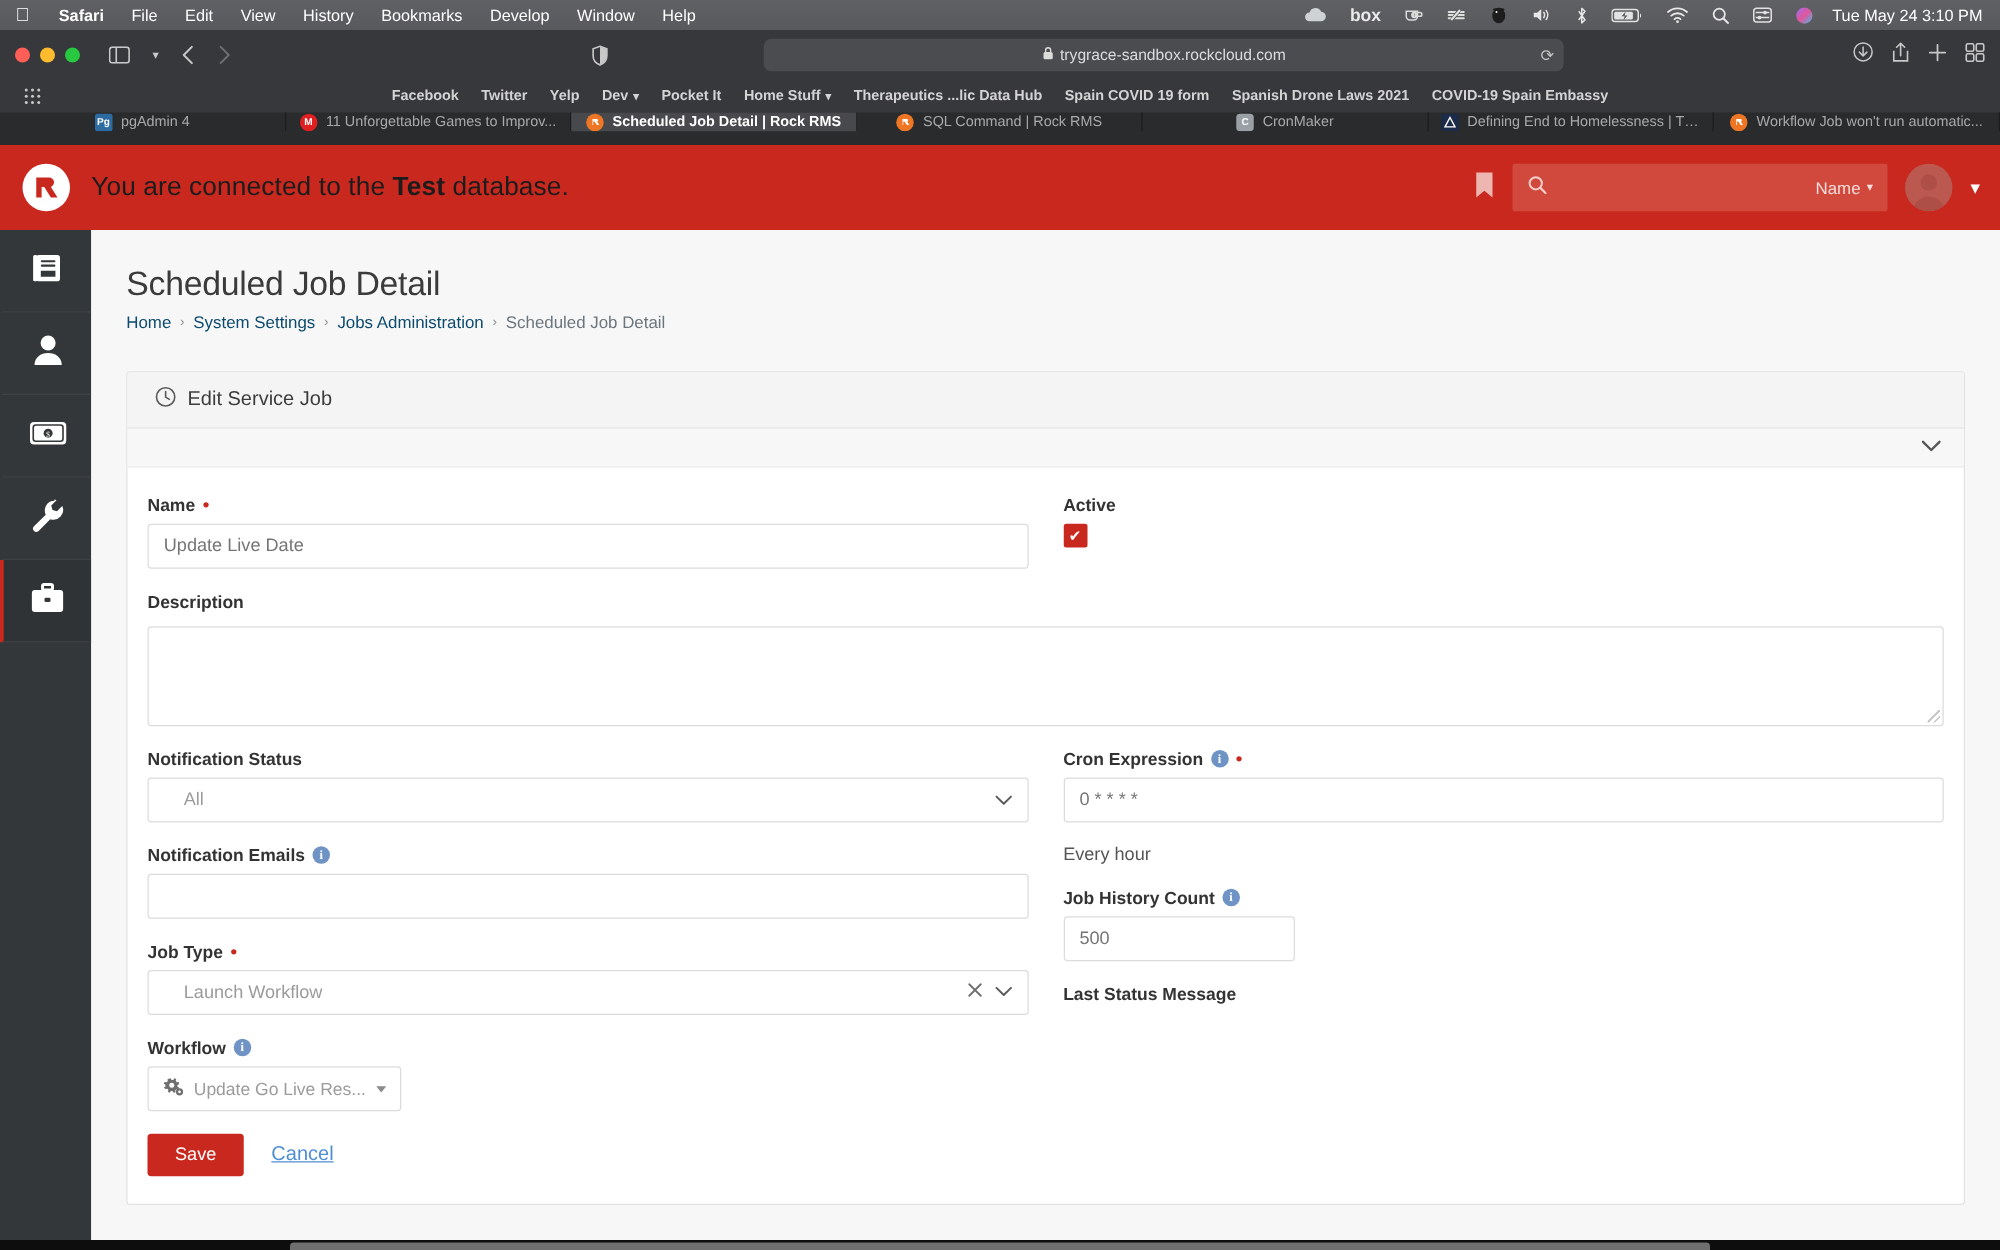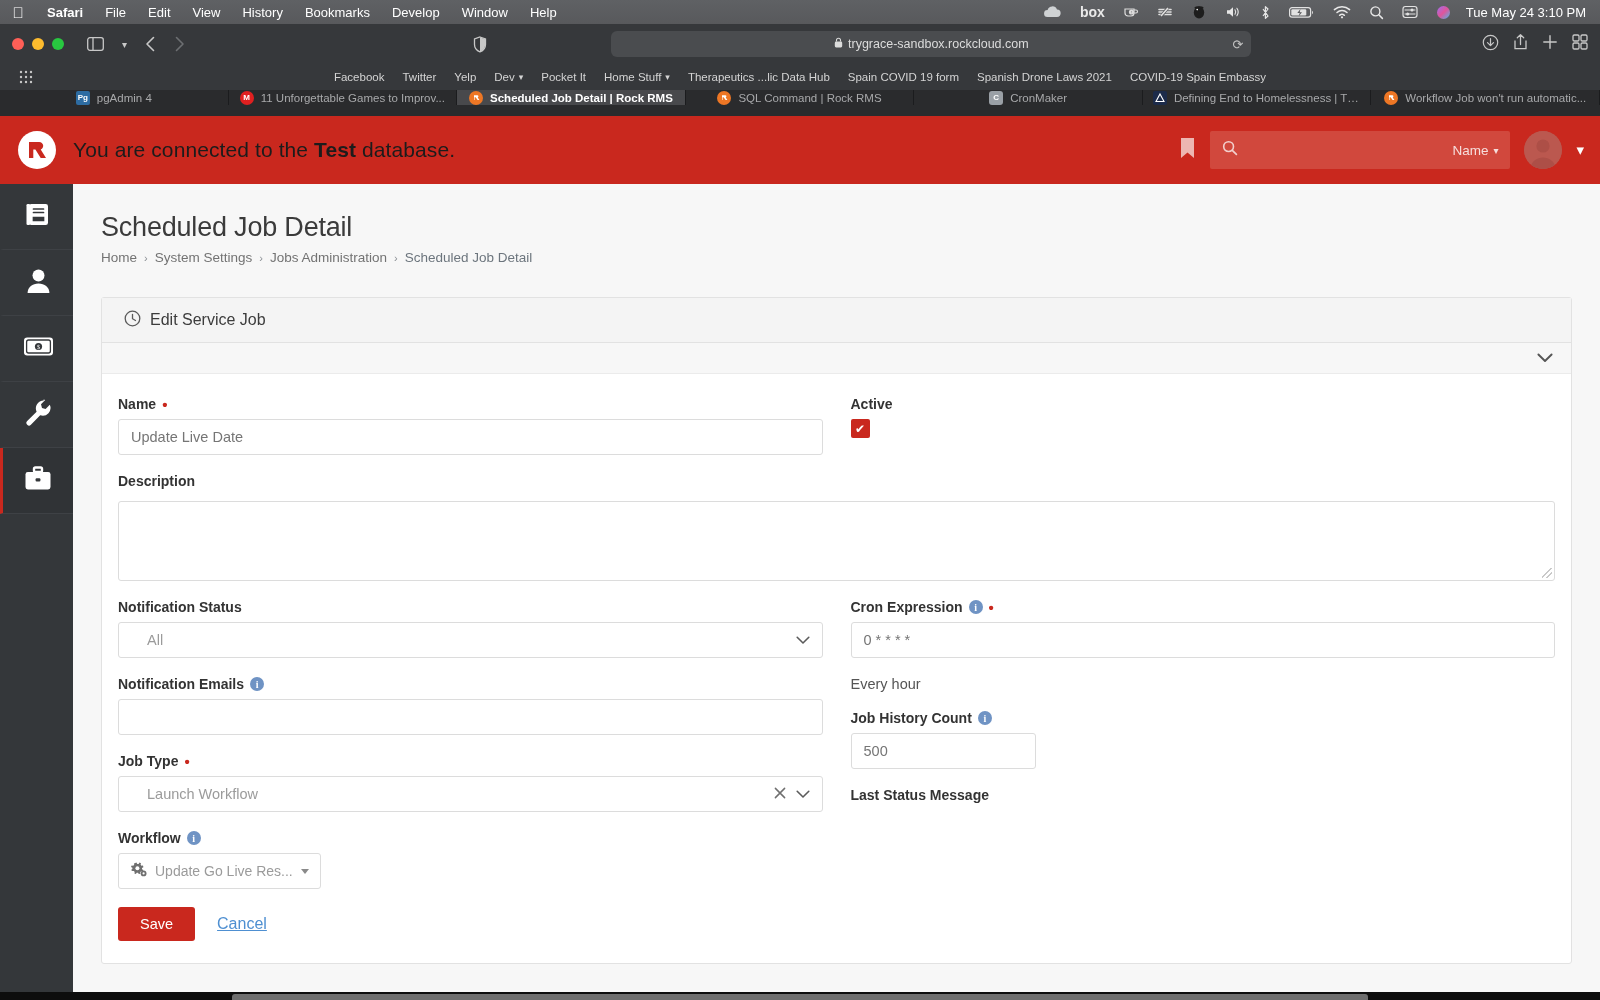--- a/index.html
+++ b/index.html
@@ -39,21 +39,21 @@
     color:#dcdcdc; font-size:12.5px; position: relative; margin: 0 auto;
   }
   .urlbar .reload { position:absolute; right:8px; color:#c2c2c2; font-size: 13px;}
   .url-center { display:flex; align-items:center; gap:5px; }
   .tb-right { display:flex; align-items:center; gap:14px; margin-left:auto; color:#c8c8c8;}
 
   .bookmarksbar {
     height: 26px; background:#36383b; display:flex; align-items:center;
     justify-content:center; gap: 0; color:#d4d4d4; font-size:11.5px;
   }
-  .bm { padding: 0 9px; white-space: nowrap; display:flex; align-items:center; gap:4px; }
+  .bm { padding: 0 9px; white-space: nowrap; display:flex; align-items:center; gap:4px;font-weight:bold; }
 
   .tabsbar { height: 26px; display:flex; background:#2a2b2d; }
   .tab {
     flex: 1 1 0; min-width: 0; height: 15px; display:flex; align-items:center;
     justify-content:center; gap:7px; color:#a8a9ab; font-size:11.5px;
     border-right: 1px solid #1b1c1e; padding: 0 10px; overflow:hidden; white-space:nowrap;
   }
   .tab.active { background:#48494c; color:#fff; font-weight:bold; }
   .tab .ttl { overflow:hidden; text-overflow:ellipsis; white-space:nowrap; }
   .favicon { width:14px;height:14px;border-radius:3px;flex:0 0 auto;display:flex;align-items:center;justify-content:center;font-size:8px;font-weight:bold;color:#fff;}
@@ -96,21 +96,21 @@
   .side-item {
     height: 66px; display:flex; align-items:center; justify-content:center;
     border-bottom: 1px solid #3e4145; color:#fff; border-left: 3px solid transparent;
   }
   .side-item.active { border-left: 3px solid #c9281e; background:#303336; }
 
   .content { flex:1; background:#f7f7f7; position:relative; overflow:hidden; }
   .page-head { padding: 28px 28px 0 28px; }
   .page-title { font-size: 27px; color:#3b3b3b; font-weight: 400; letter-spacing: -0.2px;}
   .breadcrumb { margin-top: 7px; font-size: 13.5px; color:#6c757d; display:flex; align-items:center; gap:7px; flex-wrap:wrap;}
-  .breadcrumb a { color:#737373; text-decoration:none; }
+  .breadcrumb a { color:#0c4a6e; text-decoration:none; }
   .breadcrumb .sep { color:#8a8f94; font-size: 11px; }
 
   .panel {
     margin: 32px 28px 0 28px; background:#fff; border:1px solid #e2e2e2; border-radius:3px;
   }
   .panel-head {
     height: 45px; background:#f4f4f4; border-bottom:1px solid #e2e2e2;
     display:flex; align-items:center; padding: 0 22px; gap: 9px; font-size:16px; color:#3c3c3c;
   }
   .panel-subbar {

